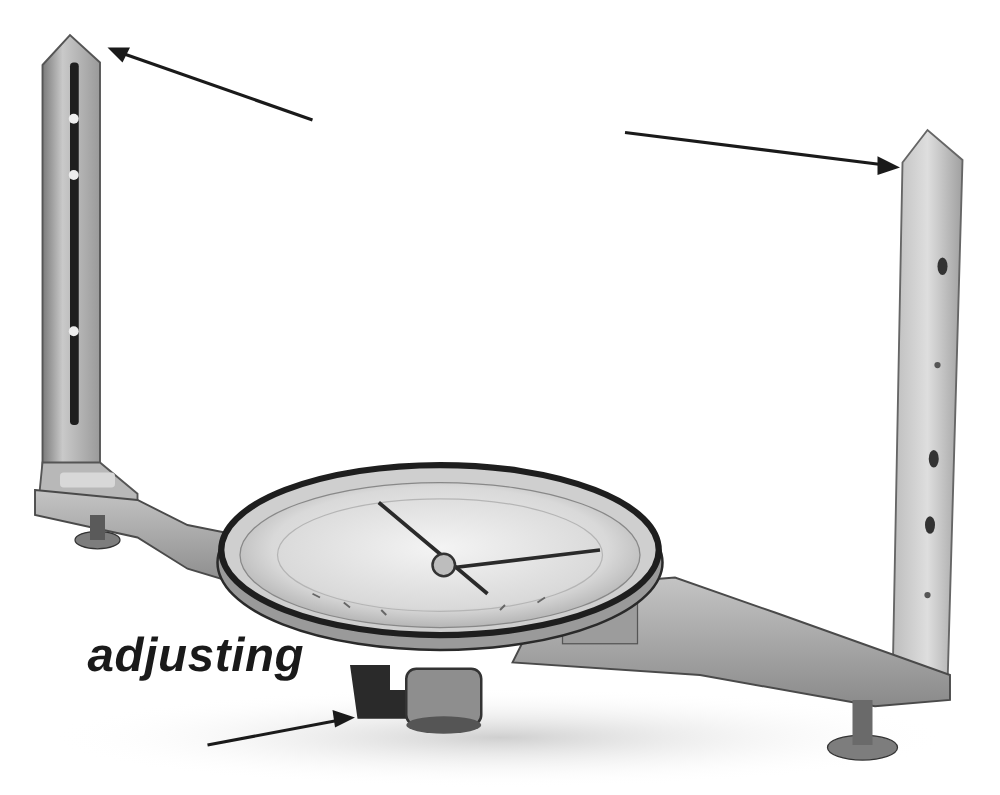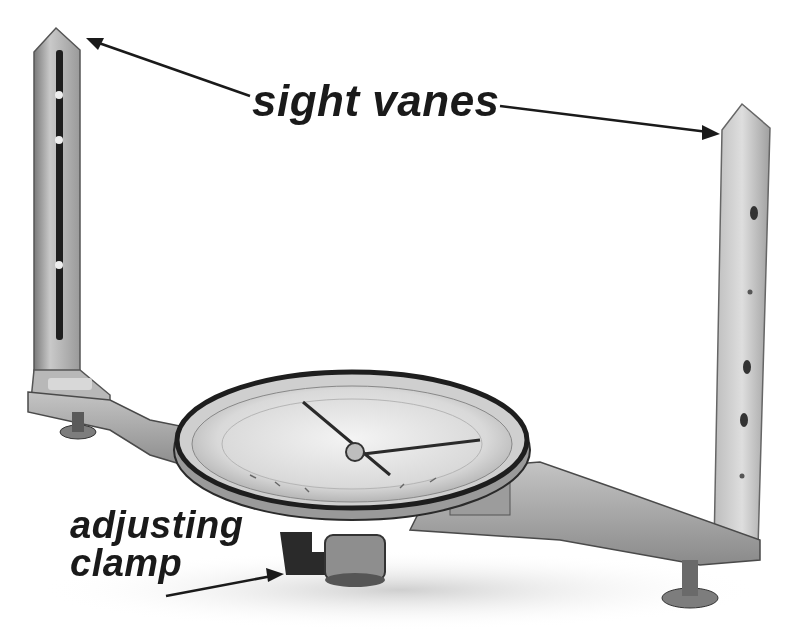--- a/index.html
+++ b/index.html
@@ -110,18 +110,16 @@
     <g stroke="#1a1a1a" stroke-width="2.5" fill="#1a1a1a">
       <line x1="250" y1="96" x2="96" y2="42"></line>
       <polygon points="86,38 104,38 98,50" stroke="none"></polygon>
       <line x1="500" y1="106" x2="708" y2="132"></line>
       <polygon points="720,134 702,125 702,140" stroke="none"></polygon>
       <line x1="166" y1="596" x2="272" y2="576"></line>
       <polygon points="284,574 266,568 268,582" stroke="none"></polygon>
     </g>
   </svg>
 
-  <div class="label lbl-vanes">sight vanes</div>
   <div class="label lbl-clamp">
     <span>adjusting</span>
-    <span>clamp</span>
   </div>
 </div>
 
 </body></html>

